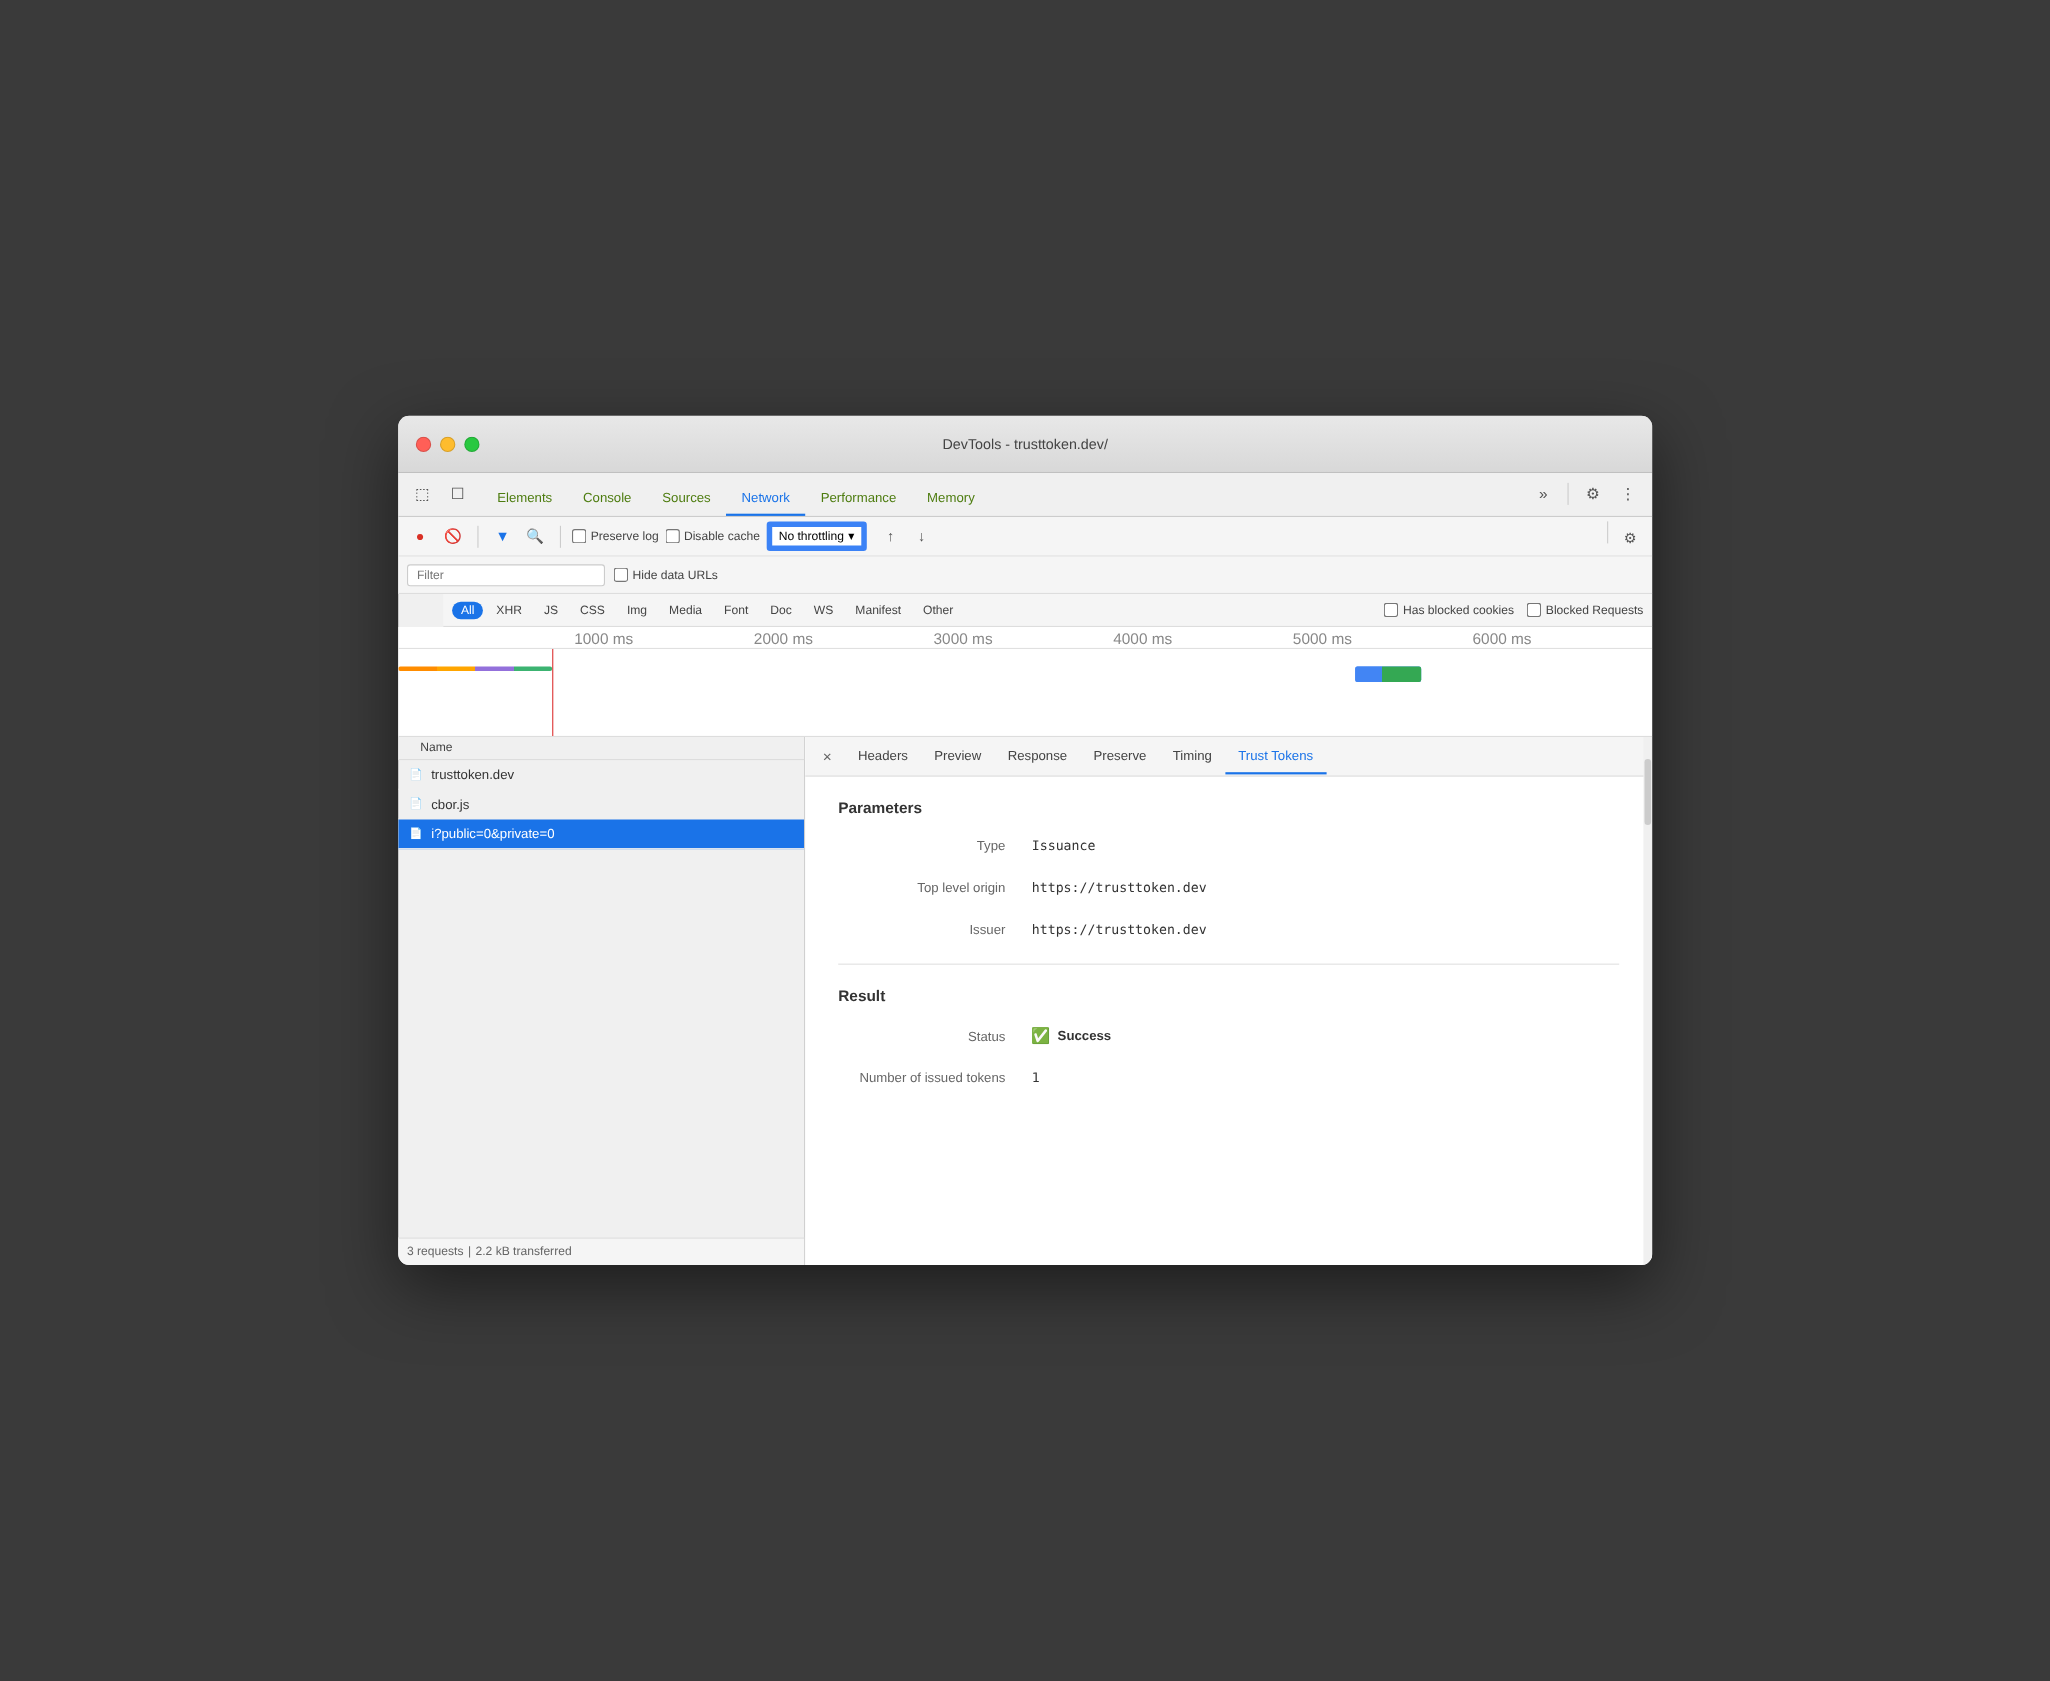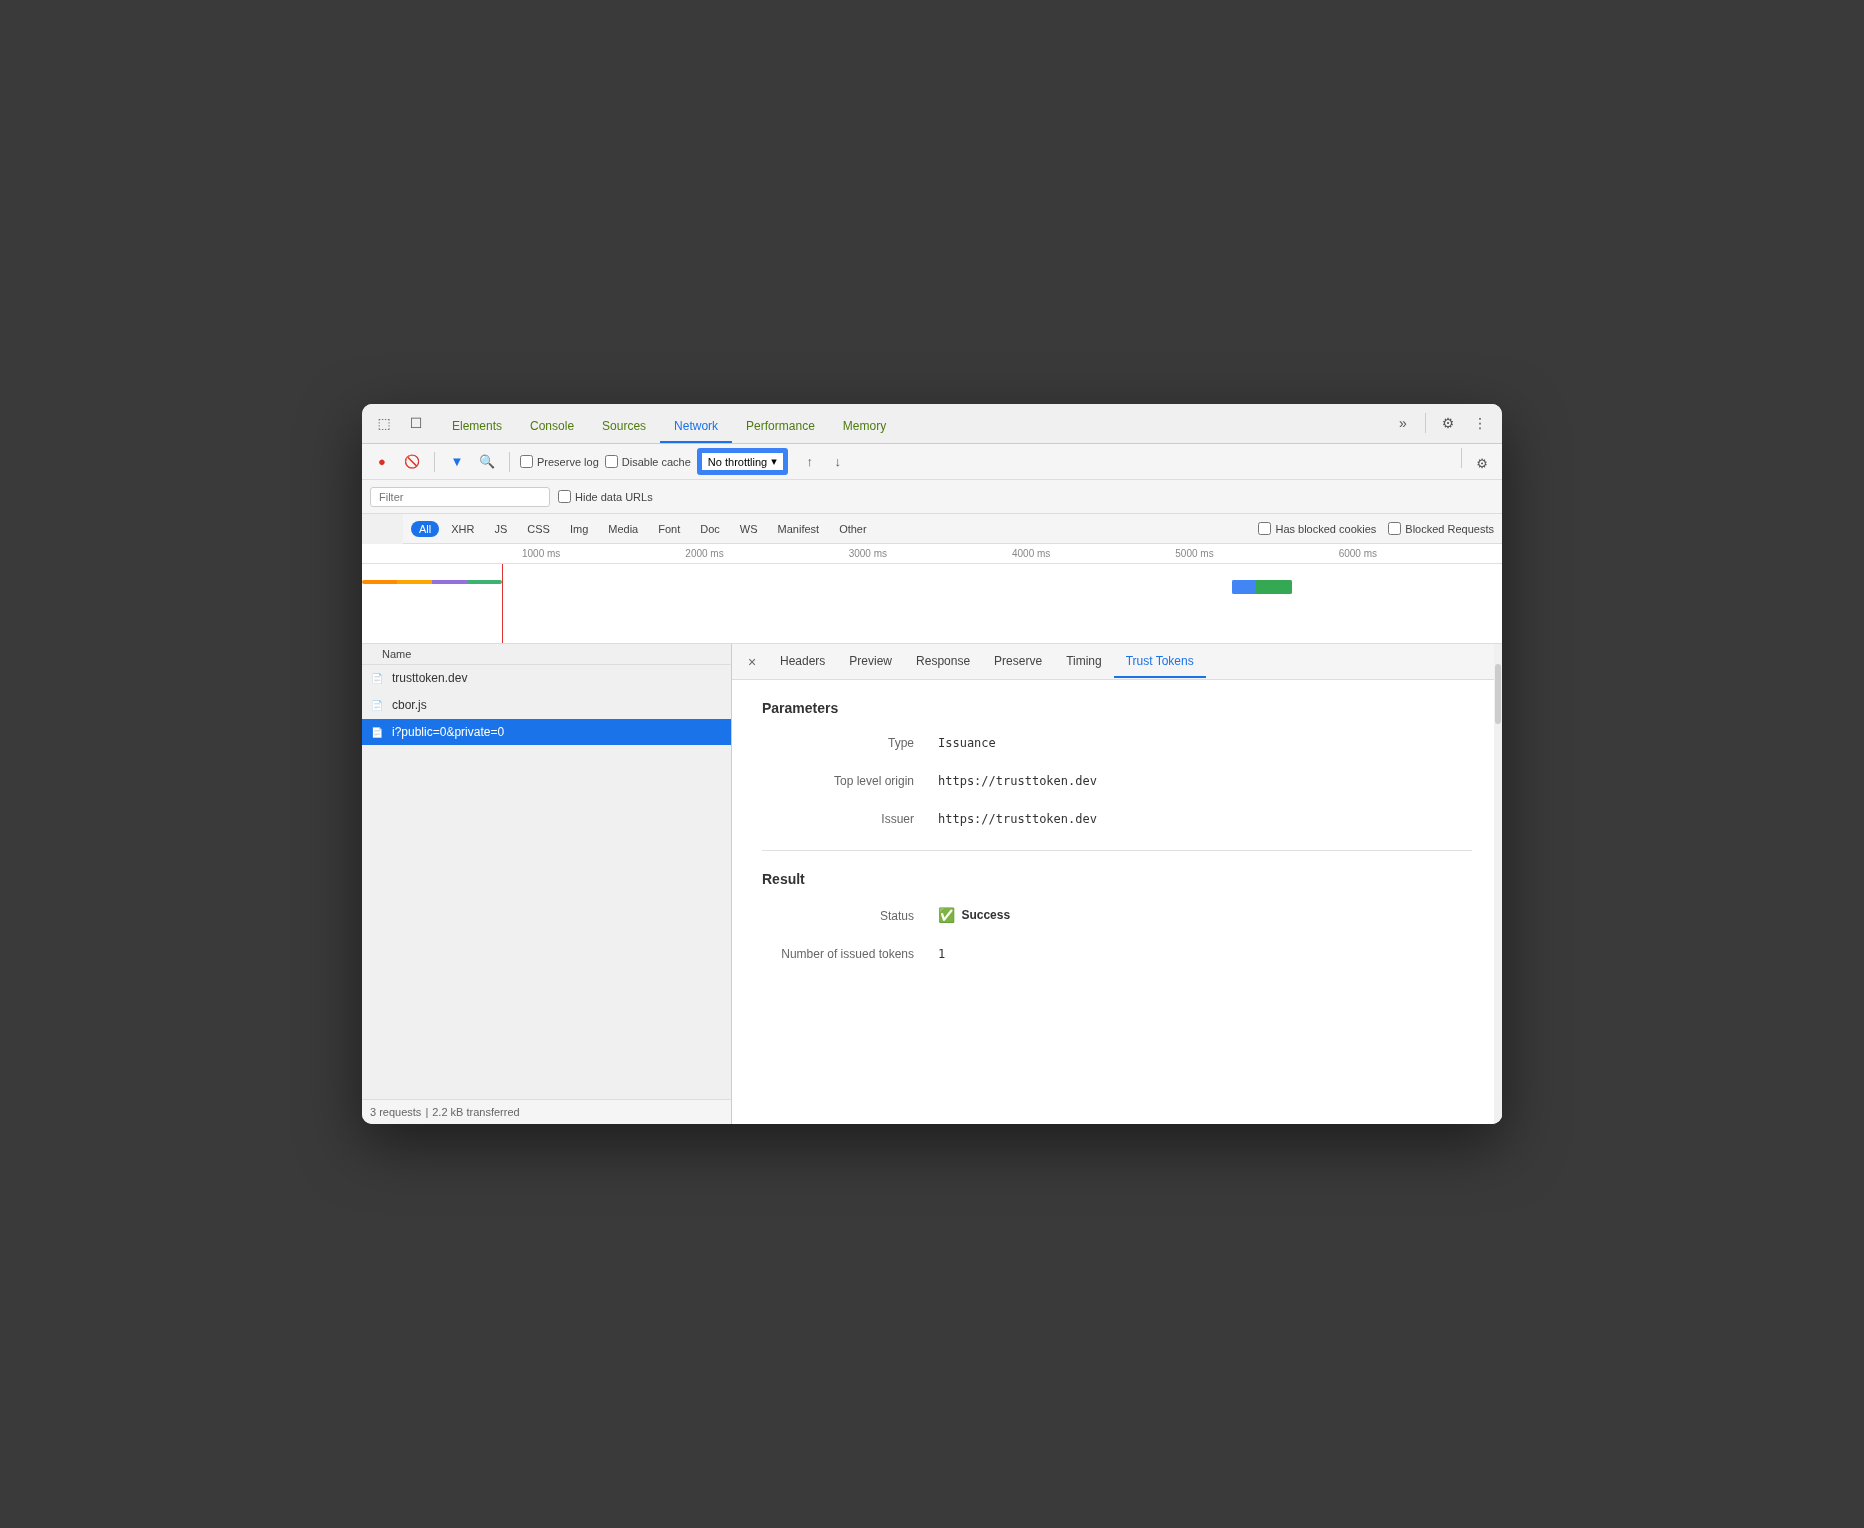--- a/index.html
+++ b/index.html
@@ -209,21 +209,21 @@
       overflow: hidden;
     }
     .timeline-ruler {
       display: flex;
       align-items: center;
       height: 20px;
       border-bottom: 1px solid #e0e0e0;
       padding: 0 0 0 80px;
     }
     .ruler-mark {
-      font-size: 10px;
+      font-size: 14px;
       color: #888;
       flex: 1;
     }
     .timeline-content {
       position: relative;
       height: 80px;
       padding-left: 80px;
     }
     .vertical-line {
       position: absolute;
@@ -393,20 +393,28 @@
       height: 60px;
       background: #ccc;
       border-radius: 3px;
     }
   </style>
 </head>
 <body>
 
 <div class="window">
 
+  <div class="title-bar">
+    <div class="traffic-lights">
+      <div class="traffic-light tl-red"></div>
+      <div class="traffic-light tl-yellow"></div>
+      <div class="traffic-light tl-green"></div>
+    </div>
+    <span class="title-text">DevTools - trusttoken.dev/</span>
+  </div>
 
   <div class="devtools-tabs">
     <div class="tab-left-icons">
       <div class="icon-btn">⬚</div>
       <div class="icon-btn">☐</div>
     </div>
     <div class="tab-item">Elements</div>
     <div class="tab-item">Console</div>
     <div class="tab-item">Sources</div>
     <div class="tab-item active">Network</div>

